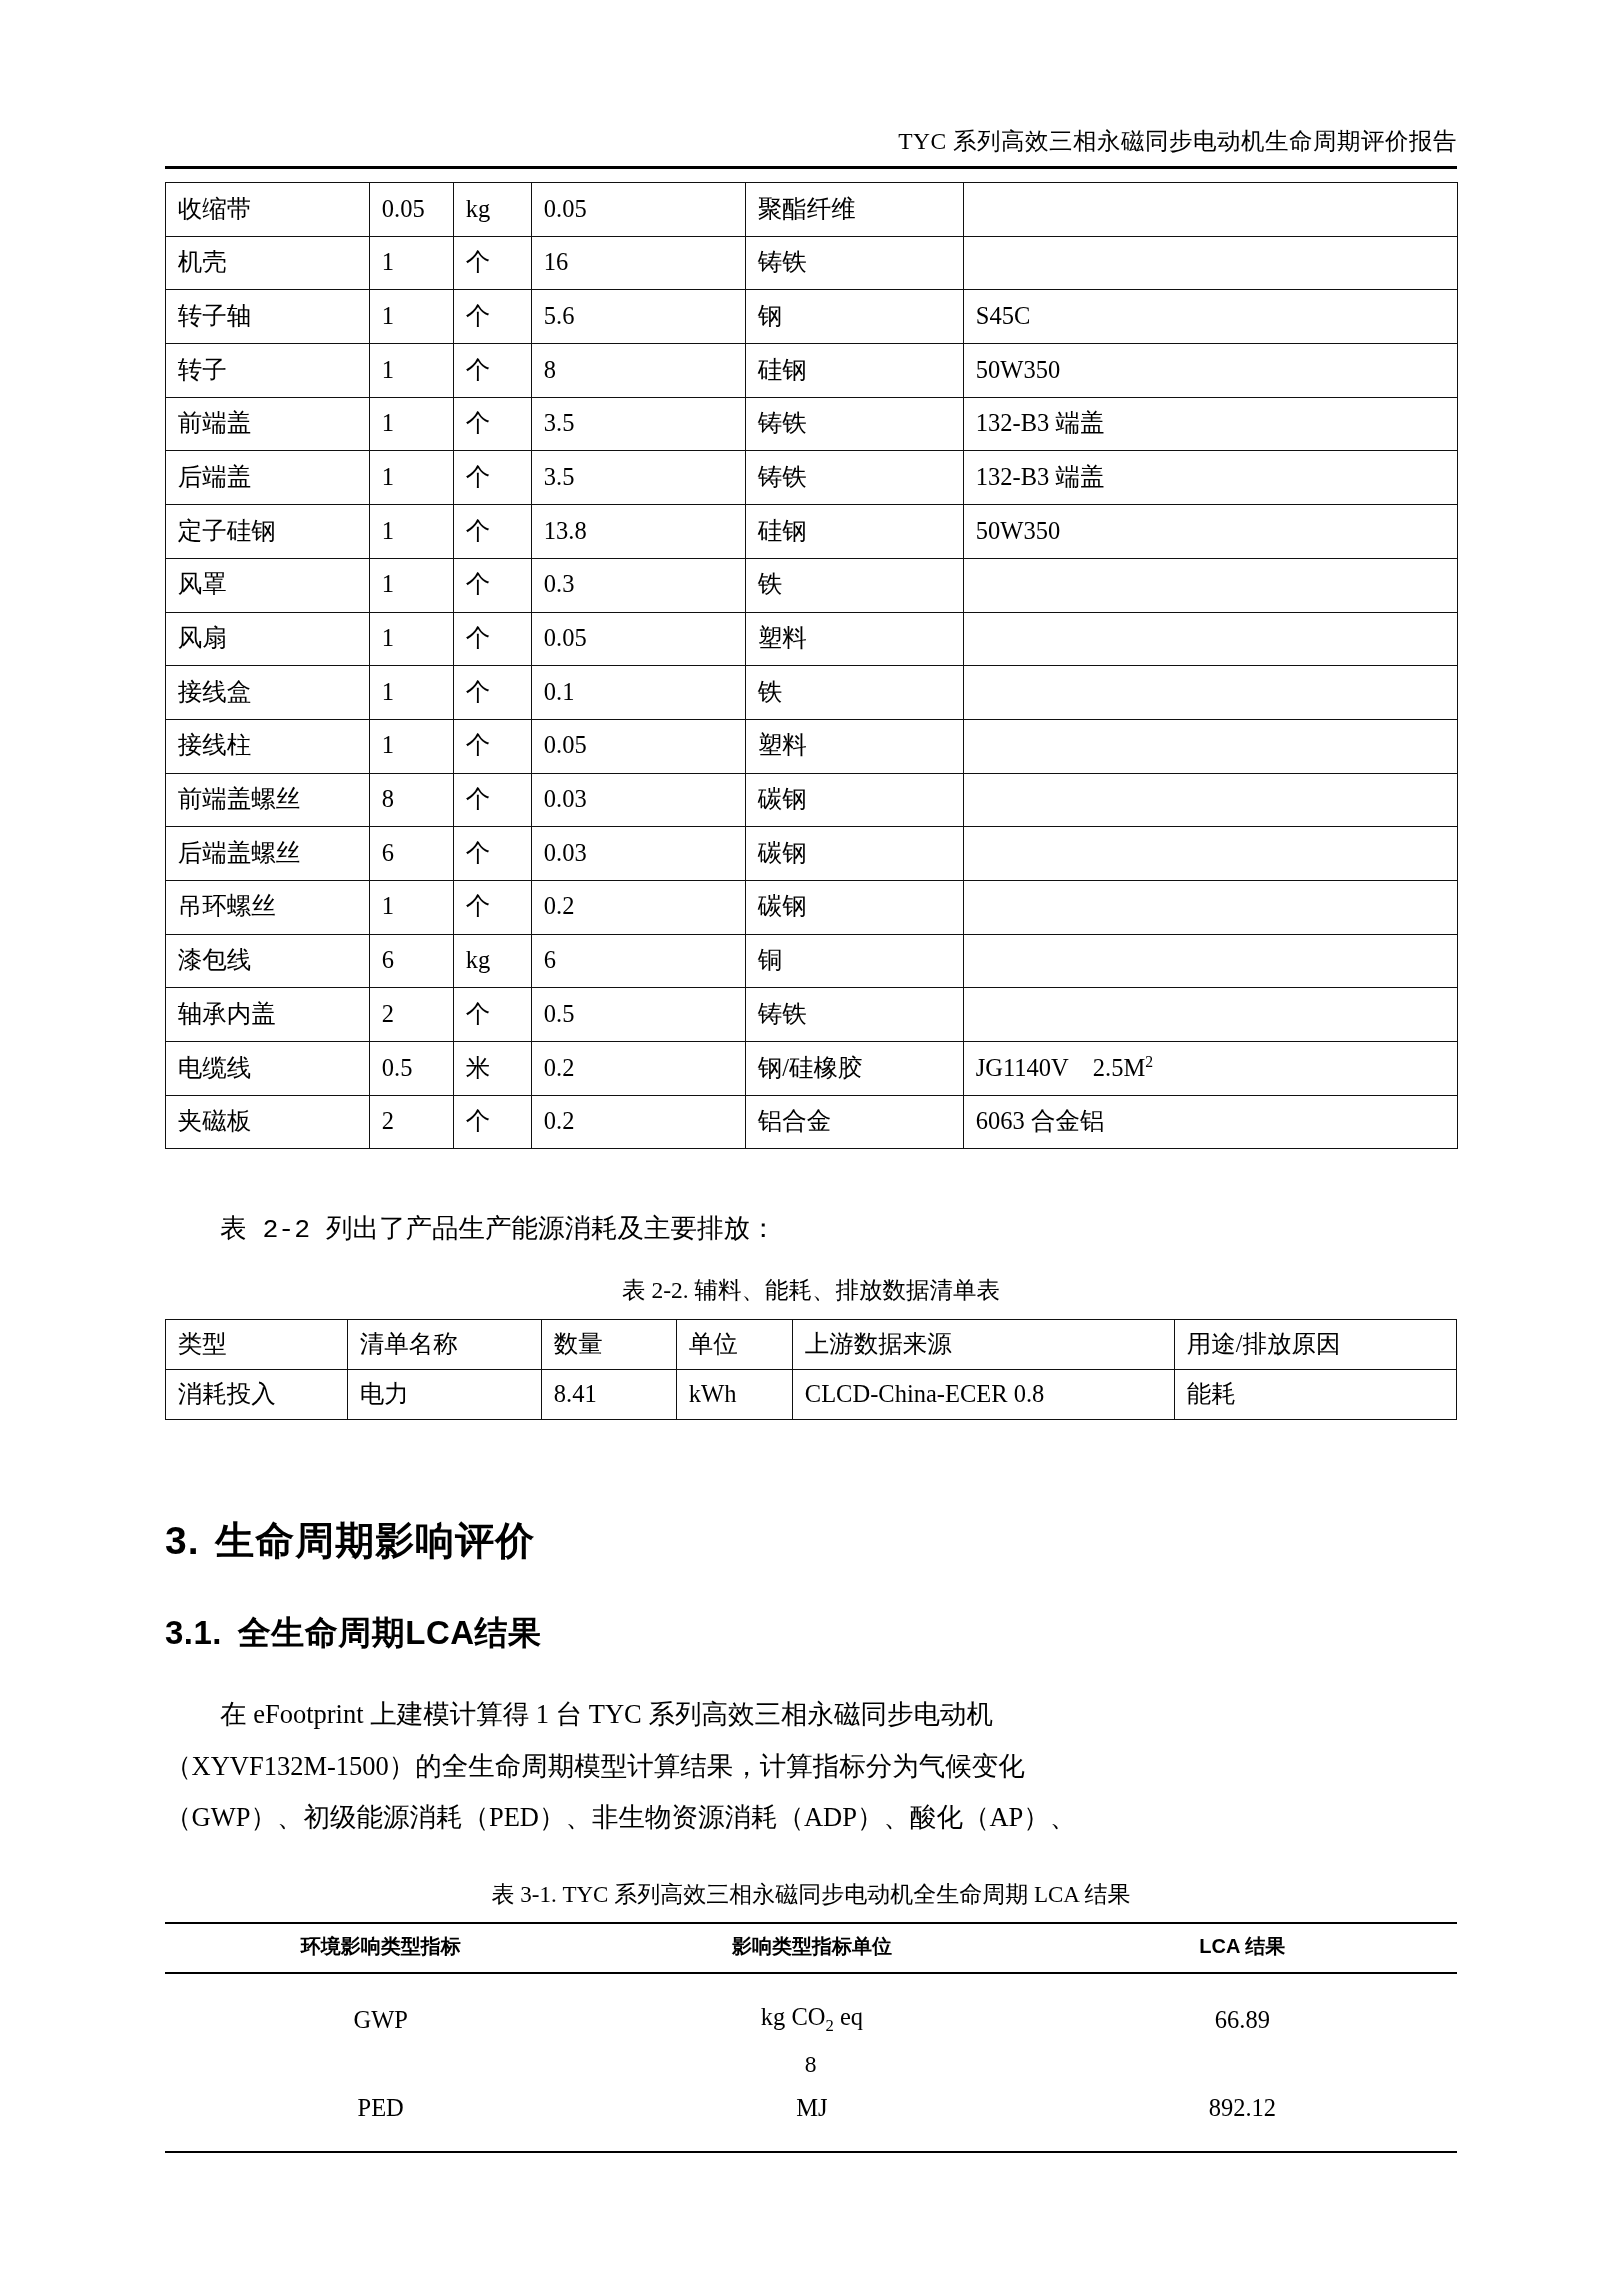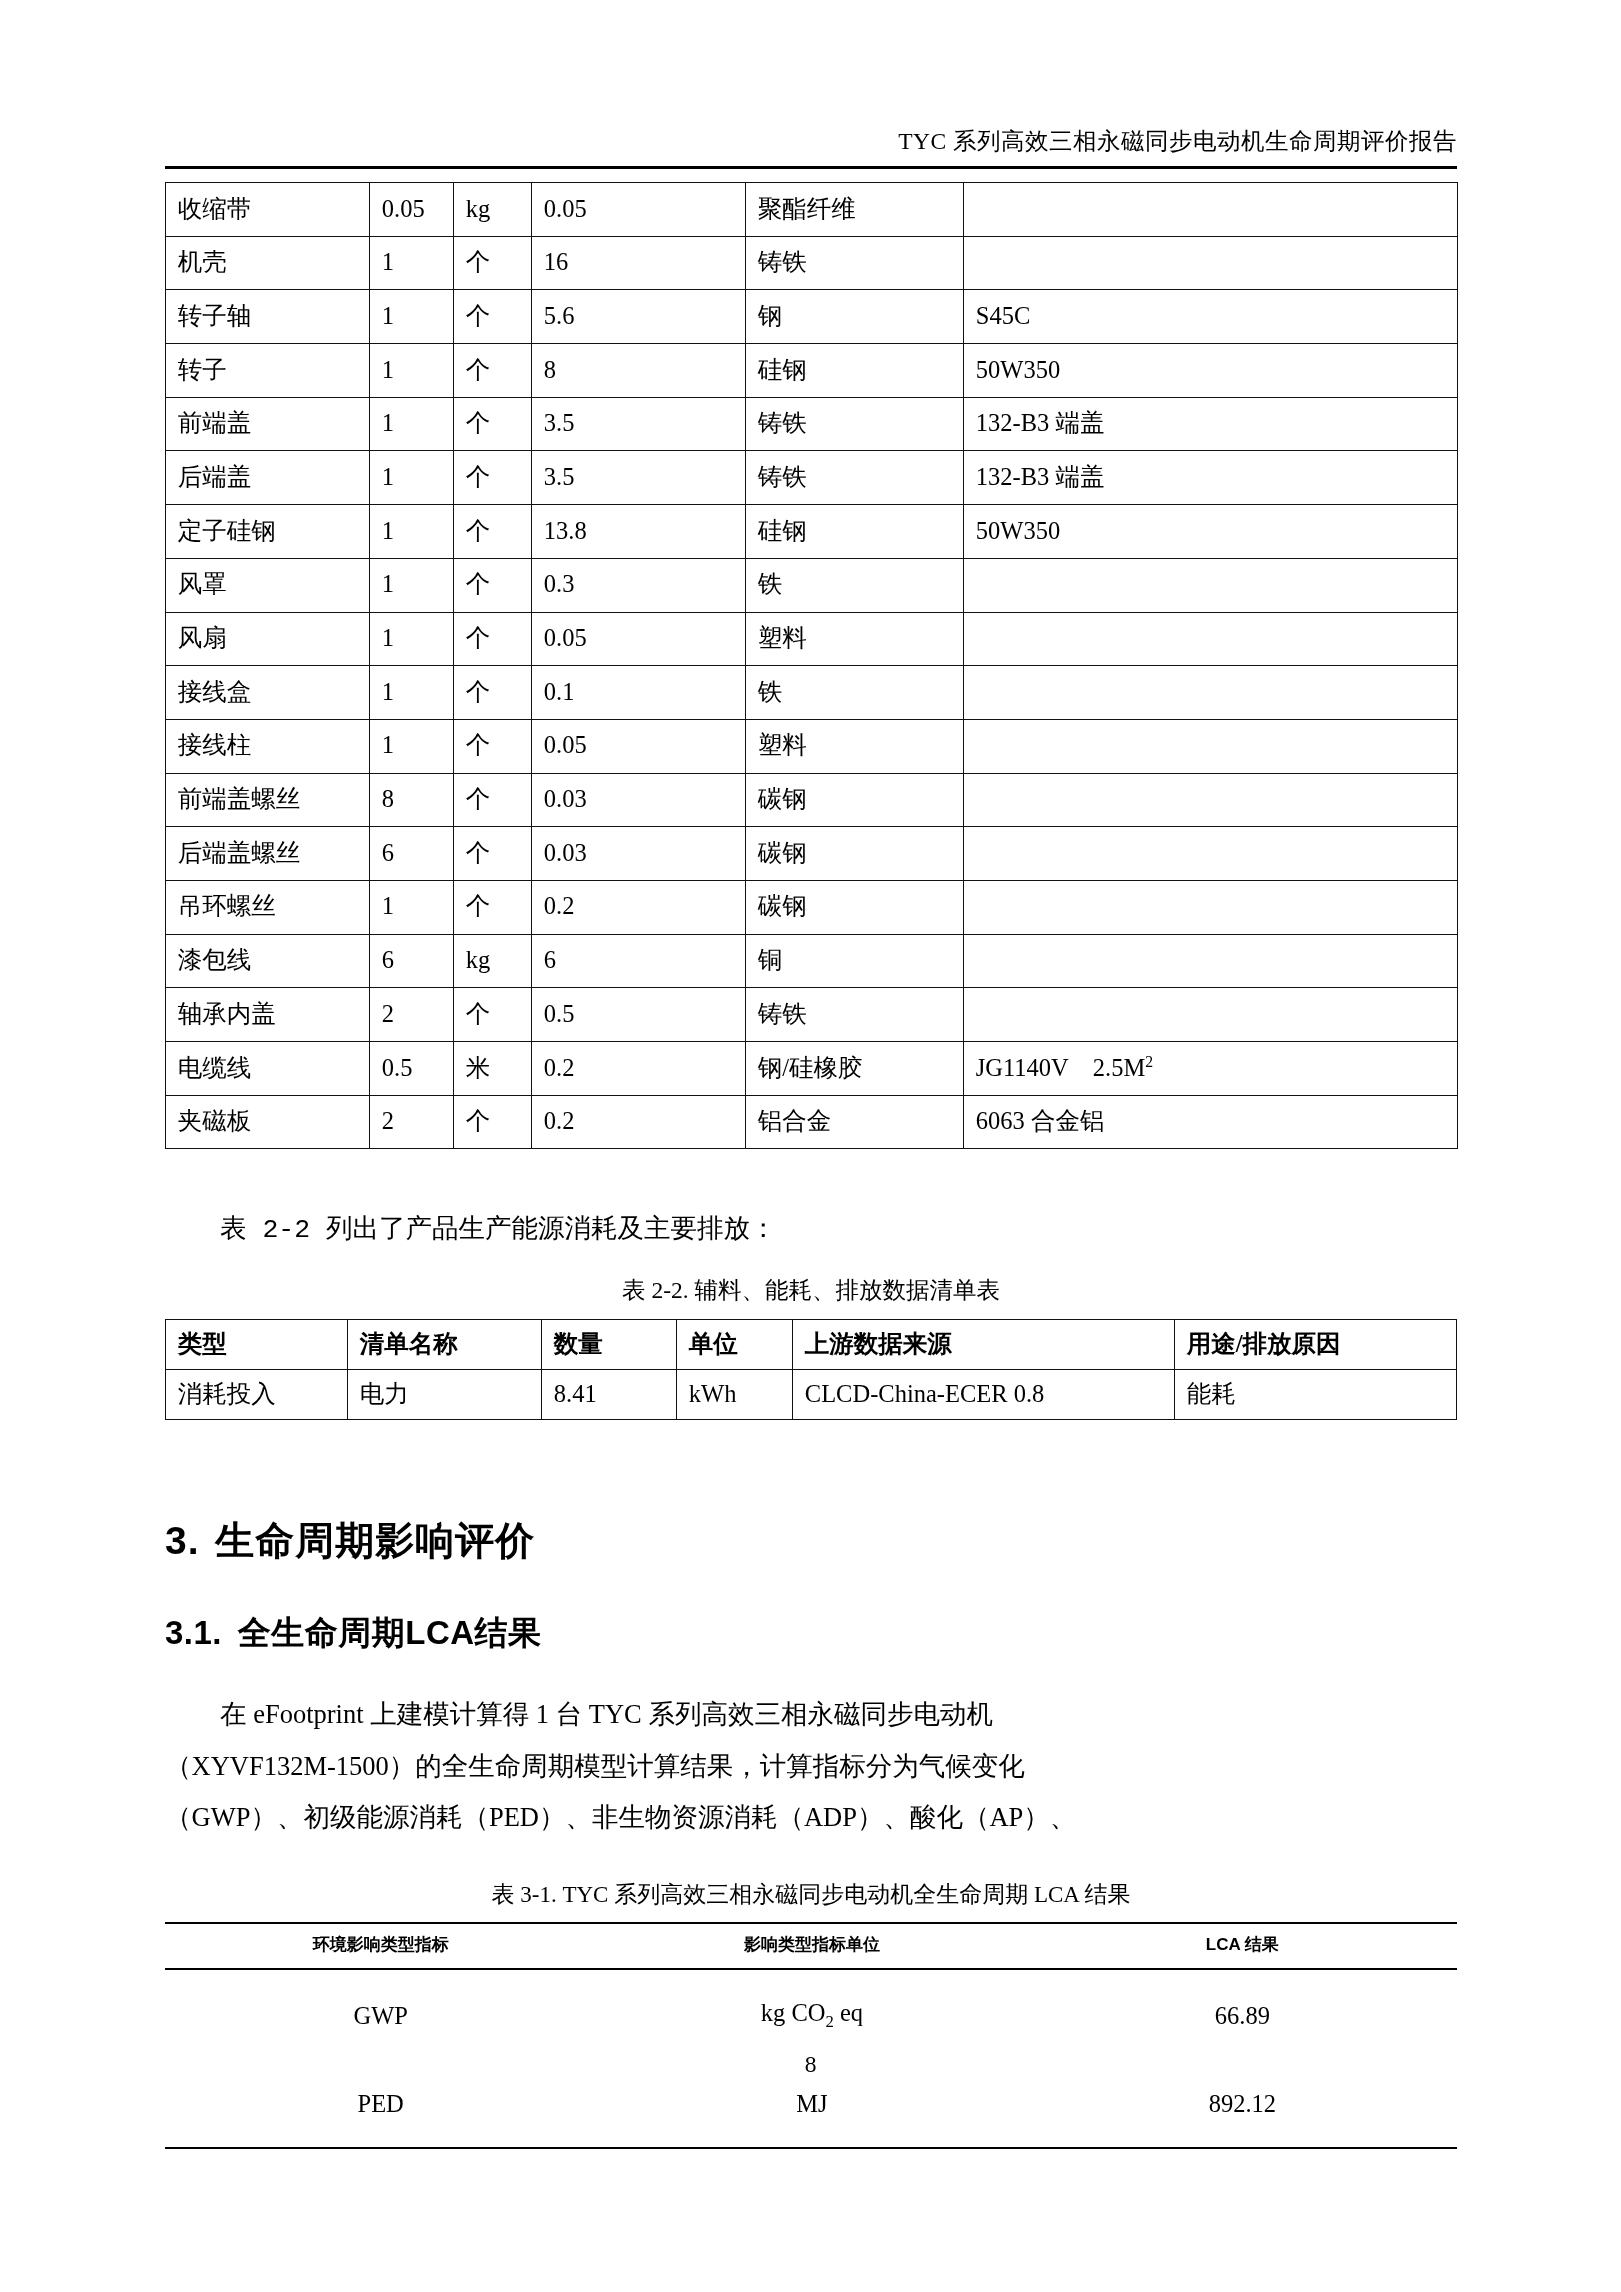--- a/index.html
+++ b/index.html
@@ -112,21 +112,21 @@
     border: 1.6px solid #111;
     padding: 5.9px 9.8px 7.8px 11.8px;
     height: 35px;
     vertical-align: middle;
     text-align: left;
     font-weight: normal;
     white-space: nowrap;
     overflow: hidden;
     font-family: "Liberation Serif", "DejaVu Serif", serif;
   }
-  table.grid2 thead td { font-weight: bold; }
+  table.grid2 thead td { font-weight: normal; }
   .t2-c1 { width: 182px; }
   .t2-c2 { width: 194px; }
   .t2-c3 { width: 135px; }
   .t2-c4 { width: 116px; }
   .t2-c5 { width: 382px; }
   .t2-c6 { width: 282px; }
 
   
   h2.sec {
     font-family: "Liberation Sans", "DejaVu Sans", sans-serif;
@@ -158,21 +158,21 @@
     font-size: 23.5px;
     margin: 0 auto;
   }
   table.book thead td {
     font-weight: bold;
     text-align: center;
     padding: 9.8px 0 11.8px 0;
     border-top: 2.9px solid #000;
     border-bottom: 2.2px solid #000;
     font-family: "Liberation Sans", "DejaVu Sans", sans-serif;
-    font-size: 17px;
+    font-size: 20px;
   }
   table.book tbody td {
     text-align: center;
     padding: 29px 0 29px 0;
     font-family: "Liberation Serif", "DejaVu Serif", serif;
     font-size: 24.5px;
   }
   table.book tbody tr:last-child td {
     border-bottom: 2.9px solid #000;
   }

